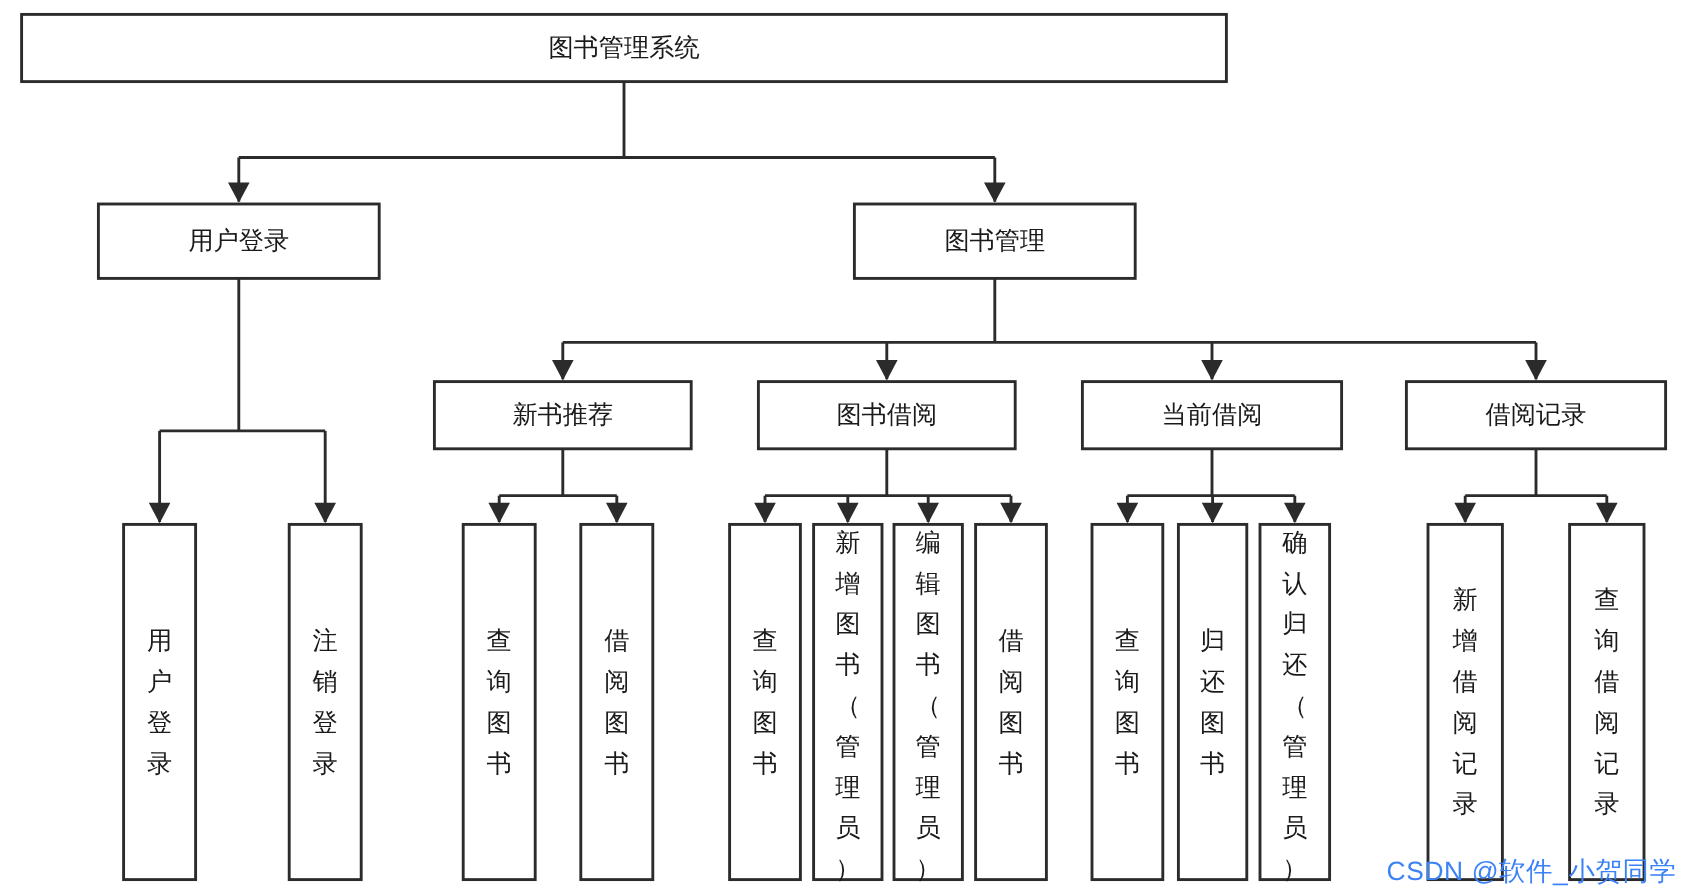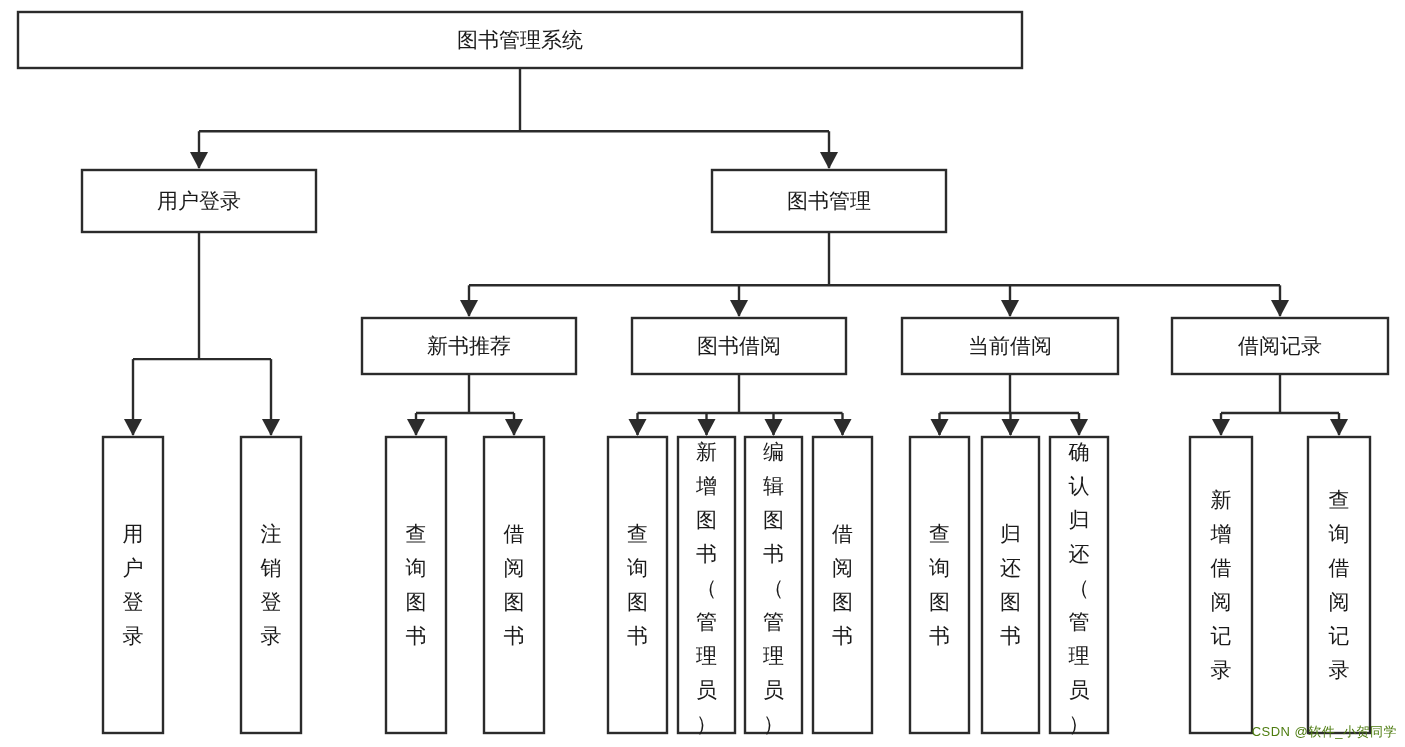--- a/index.html
+++ b/index.html
@@ -50,22 +50,22 @@
     fill: #1a1a1a;
     font-family: "Liberation Sans", "DejaVu Sans", sans-serif;
     font-size: 21px;
     text-anchor: middle;
   }
   .watermark {
     position: absolute;
     right: 8px;
     bottom: 6px;
     font-family: "Liberation Sans", "DejaVu Sans", sans-serif;
-    font-size: 13px;
-    color: #4d7c0f;
+    font-size: 22px;
+    color: #3b82f6;
     letter-spacing: 0.5px;
     white-space: nowrap;
     user-select: none;
   }
 </style>
 </head>
 <body>
 
 <div id="diagram-root">
   <svg id="tree-svg" viewBox="0 0 1405 747">

